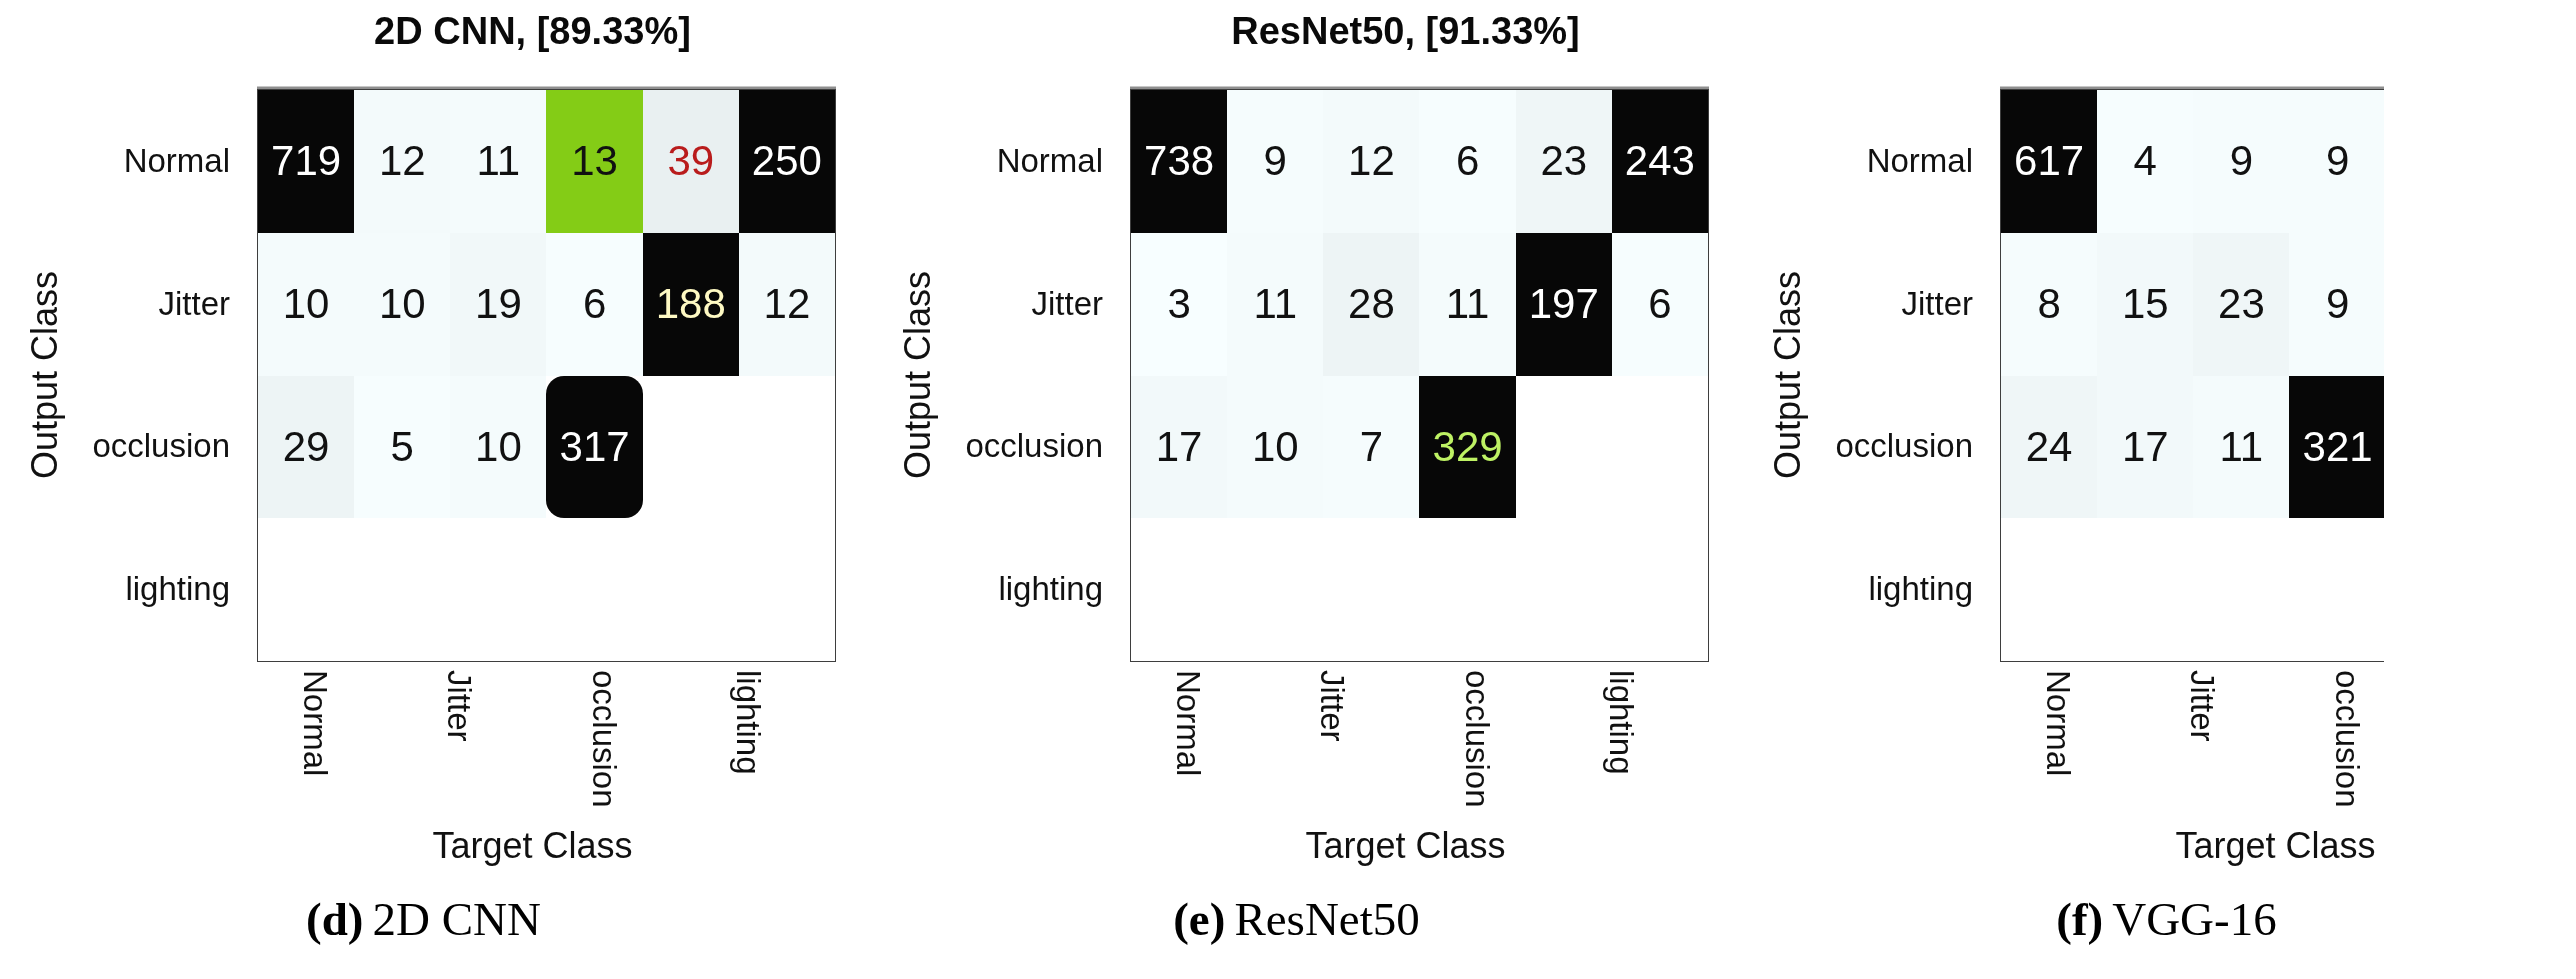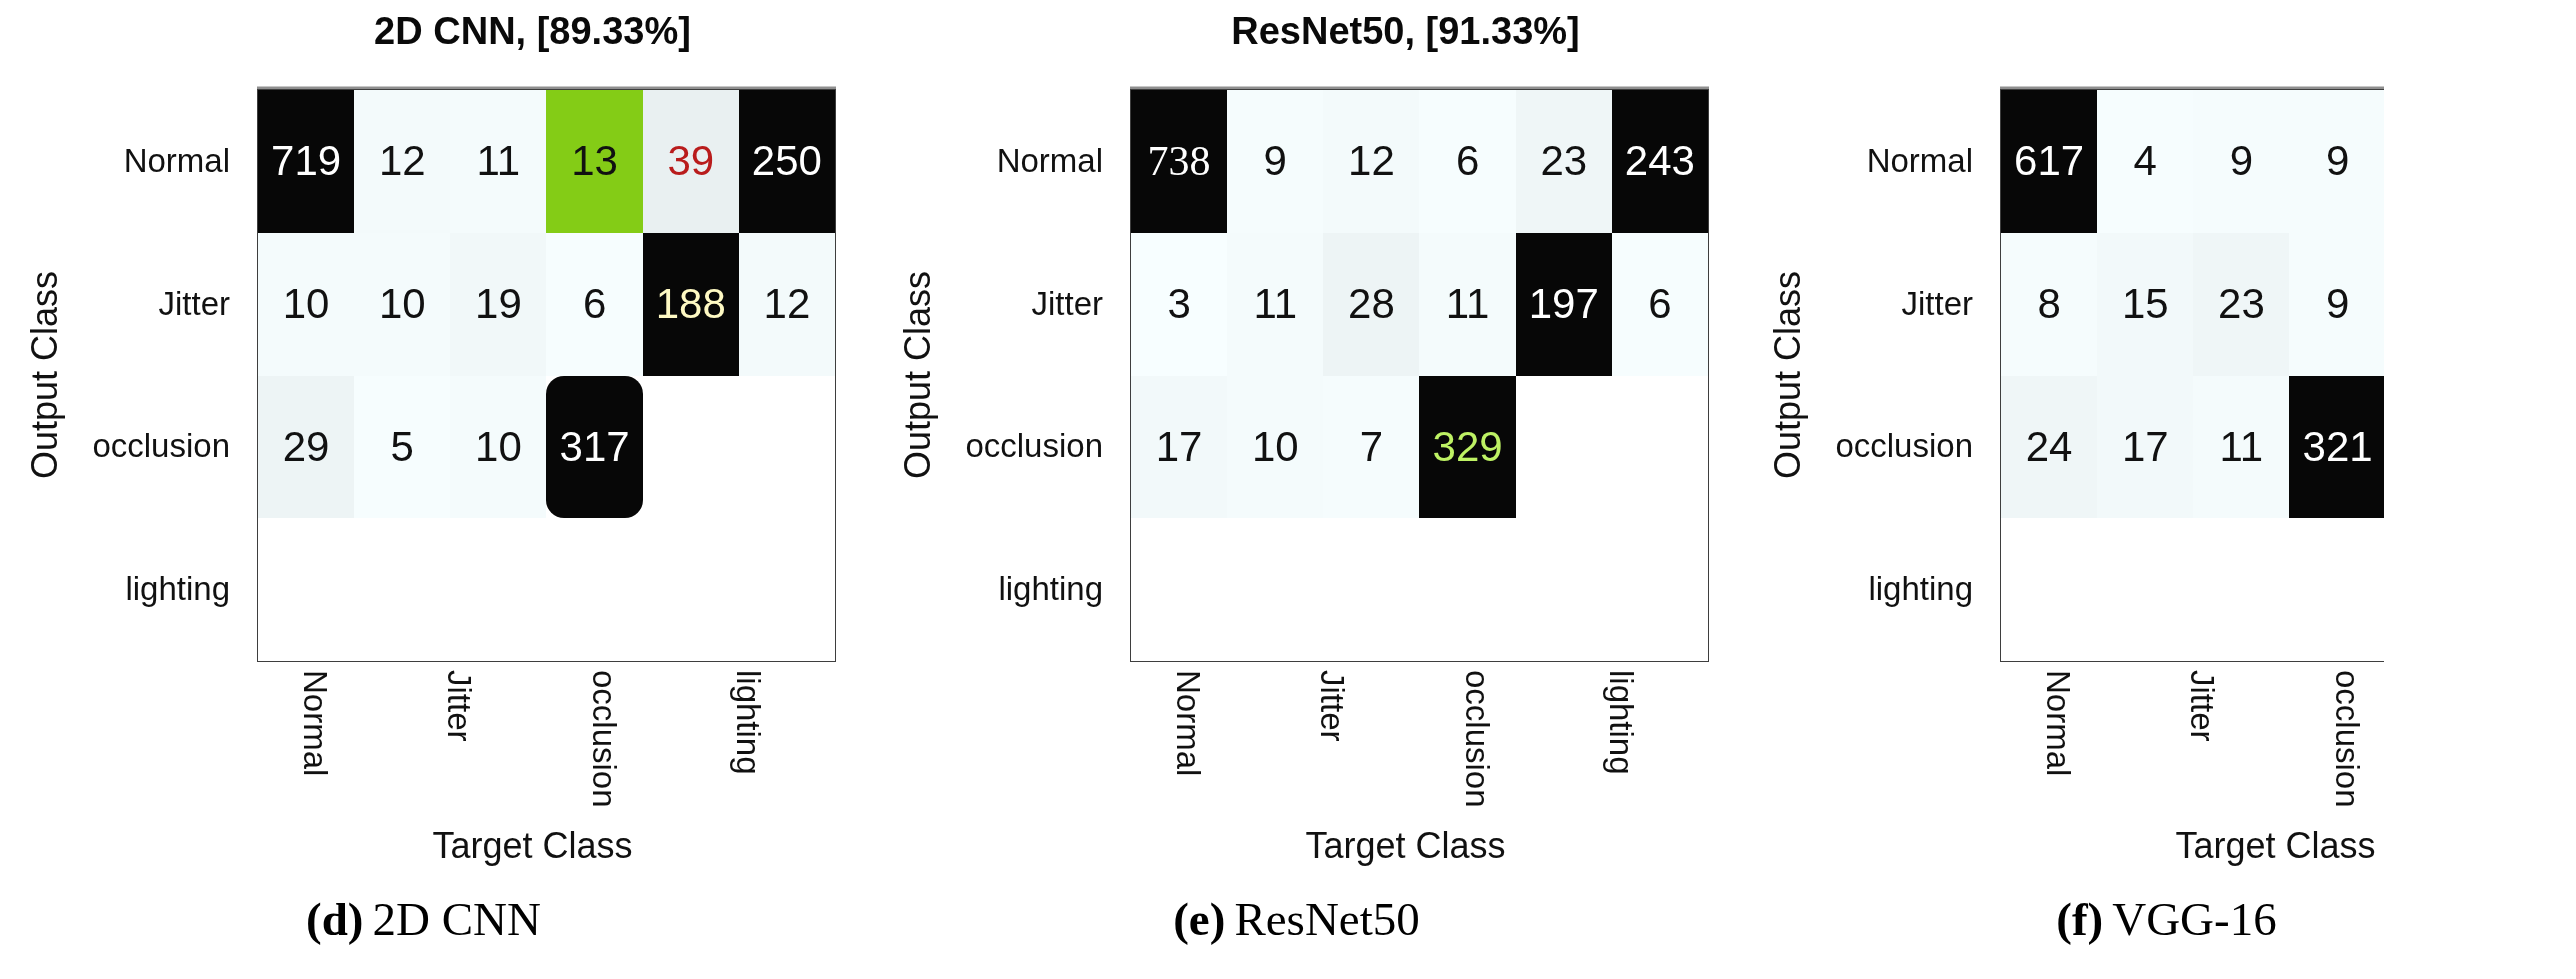--- a/index.html
+++ b/index.html
@@ -156,21 +156,21 @@
       <div class="collabel" style="left: 583px;">occlusion</div>
       <div class="collabel" style="left: 727px;">lighting</div>
     </section>
 
   <section class="panel p1">
     <div class="title">ResNet50, [91.33%]</div>
     <div class="ylabel-wrap">
       <span>Output Class</span>
     </div>
     <div class="grid">
-        <div class="cell" style="background: rgb(7, 7, 7); color: rgb(255, 255, 255); font-family: Liberation Serif, serif;">738</div>
+        <div class="cell" style="background: rgb(7, 7, 7); color: rgb(255, 255, 255);">738</div>
         <div class="cell" style="background: rgb(245, 252, 253); color: rgb(17, 17, 17);">9</div>
         <div class="cell" style="background: rgb(243, 250, 251); color: rgb(17, 17, 17);">12</div>
         <div class="cell" style="background: rgb(246, 253, 254); color: rgb(17, 17, 17);">6</div>
         <div class="cell" style="background: rgb(239, 246, 247); color: rgb(17, 17, 17);">23</div>
         <div class="cell" style="background: rgb(7, 7, 7); color: rgb(255, 255, 255);">243</div>
         <div class="cell" style="background: rgb(247, 254, 255); color: rgb(17, 17, 17);">3</div>
         <div class="cell" style="background: rgb(244, 251, 252); color: rgb(17, 17, 17);">11</div>
         <div class="cell" style="background: rgb(237, 244, 245); color: rgb(17, 17, 17);">28</div>
         <div class="cell" style="background: rgb(244, 251, 252); color: rgb(17, 17, 17);">11</div>
         <div class="cell" style="background: rgb(7, 7, 7); color: rgb(255, 255, 255);">197</div>

